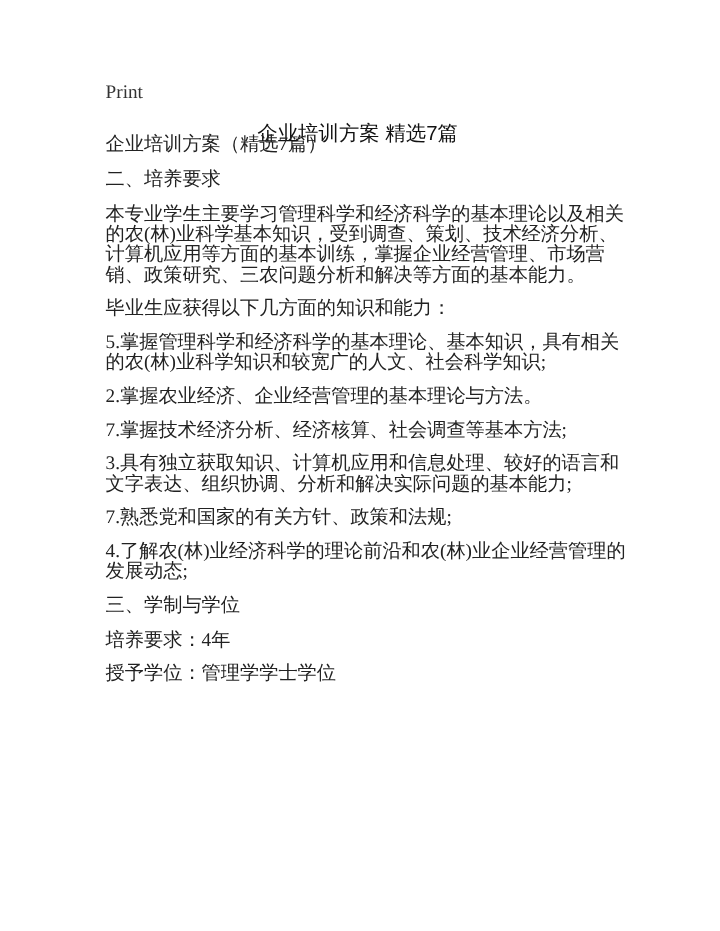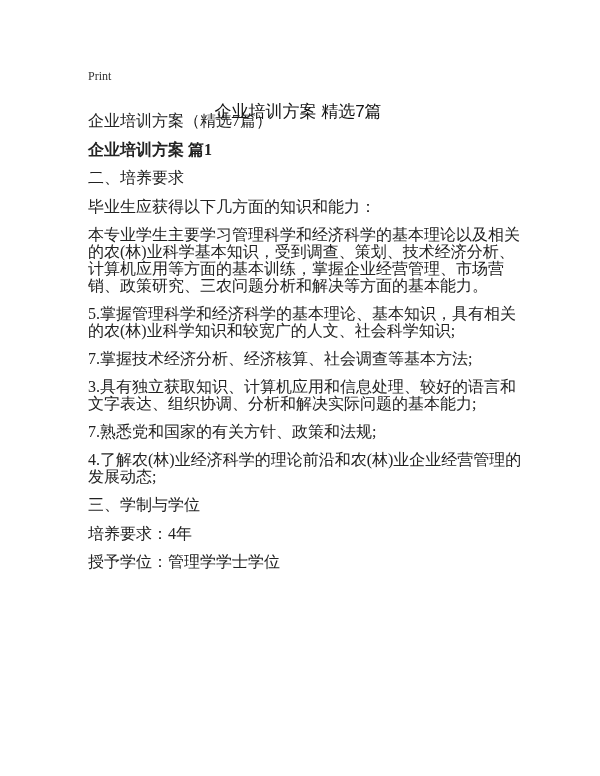--- a/index.html
+++ b/index.html
@@ -1,41 +1,41 @@
 <!DOCTYPE html>
 <html><head>
   <meta charset="utf-8">
   <style>
     html, body { margin: 0; padding: 0; background: #ffffff; }
     body { width: 600px; height: 776px; position: relative; overflow: hidden; color: #1a1a1a; }
     .page { position: absolute; left: 0; top: 0; width: 600px; height: 776px; background: #fff; }
-    .print { position: absolute; left: 88px; top: 69px; font-family: "Liberation Serif", serif; font-size: 12px; color: #333; }
+    .print { position: absolute; left: 88px; top: 69px; font-family: "Liberation Serif", serif; font-size: 16px; color: #333; }
     .title { position: absolute; left: 0; width: 596px; top: 100px; text-align: center; font-family: Liberation Sans, sans-serif; font-size: 17px; color: #111; }
     .content { position: absolute; left: 88px; top: 112px; width: 440px; font-family: Liberation Serif, serif; font-size: 16px; color: #222; }
     .p { margin: 0 0 11px 0; line-height: 17px; }
     .sub { margin-bottom: 12px; }
     .h-bold { font-weight: bold; margin-bottom: 11px; }
     .sec { margin-bottom: 12px; }
   </style>
 </head>
 <body>
 
 <div class="page">
   <div class="print">Print</div>
   <div class="title">企业培训方案 精选7篇</div>
 
   <div class="content">
     <div class="p sub">企业培训方案（精选7篇）</div>
-    <div class="p h-bold">企业培训方案 篇1</div>
 
 
     <div class="p sec">二、培养要求</div>
+    <div class="p">本专业学生主要学习管理科学和经济科学的基本理论以及相关的农(林)业科学基本知识，受到调查、策划、技术经济分析、计算机应用等方面的基本训练，掌握企业经营管理、市场营销、政策研究、三农问题分析和解决等方面的基本能力。</div>
     <div class="p">毕业生应获得以下几方面的知识和能力：</div>
-    <div class="p">本专业学生主要学习管理科学和经济科学的基本理论以及相关的农(林)业科学基本知识，受到调查、策划、技术经济分析、计算机应用等方面的基本训练，掌握企业经营管理、市场营销、政策研究、三农问题分析和解决等方面的基本能力。</div>
     <div class="p">5.掌握管理科学和经济科学的基本理论、基本知识，具有相关的农(林)业科学知识和较宽广的人文、社会科学知识;</div>
+    <div class="p">2.掌握农业经济、企业经营管理的基本理论与方法。</div>
     <div class="p">7.掌握技术经济分析、经济核算、社会调查等基本方法;</div>
     <div class="p">3.具有独立获取知识、计算机应用和信息处理、较好的语言和文字表达、组织协调、分析和解决实际问题的基本能力;</div>
     <div class="p">7.熟悉党和国家的有关方针、政策和法规;</div>
     <div class="p">4.了解农(林)业经济科学的理论前沿和农(林)业企业经营管理的发展动态;</div>
 
     <div class="p sec">三、学制与学位</div>
     <div class="p">培养要求：4年</div>
     <div class="p">授予学位：管理学学士学位</div>
   </div>
 </div>

